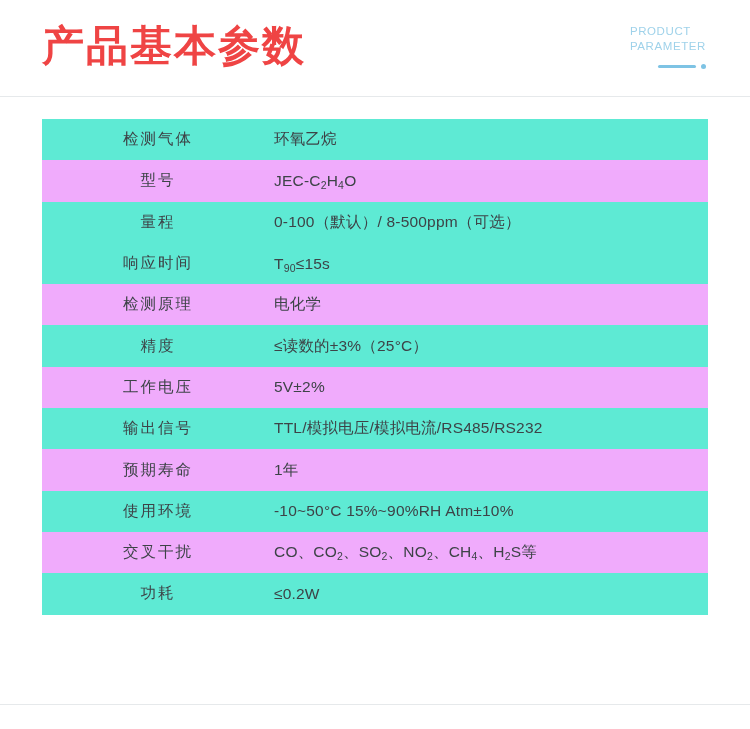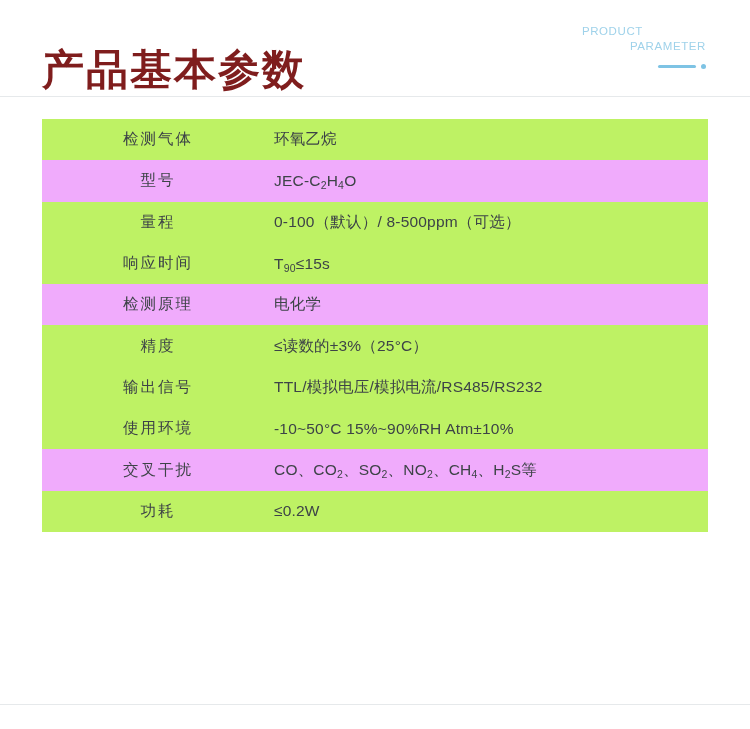--- a/index.html
+++ b/index.html
@@ -21,37 +21,36 @@
     position: relative;
     height: 96px;
     padding: 0 40px;
   }
   .title {
     position: absolute;
     left: 42px;
     top: 18px;
     font-size: 42px;
     font-weight: bold;
-    color: #7f1d1d;
+    color: #ef4444;
     letter-spacing: 2px;
     line-height: 56px;
     white-space: nowrap;
-    margin-top: 24px;
   }
   .subtitle {
     position: absolute;
     right: 44px;
     top: 24px;
     text-align: left;
     color: #9fd2ea;
     font-size: 11.5px;
     line-height: 15px;
     letter-spacing: 0.6px;
   }
-  .subtitle .line2 { display: block; margin-left: 48px; }
+  .subtitle .line2 { display: block; }
   .underline-group {
     position: absolute;
     right: 44px;
     top: 64px;
     width: 54px;
     height: 6px;
   }
   .underline-bar {
     position: absolute;
     right: 10px;
@@ -101,21 +100,21 @@
   td.label {
     width: 232px;
     text-align: center;
     letter-spacing: 2px;
   }
   td.value {
     padding-left: 18px;
     text-align: left;
     letter-spacing: 0.2px;
   }
-  tr.odd td { background: #bef264; }
+  tr.odd td { background: #5eead4; }
   tr.even td { background: #f0abfc; }
 
   sub { font-size: 10.5px; vertical-align: baseline; position: relative; top: 3px; }
 
   .bottom-divider {
     position: absolute;
     left: 0; right: 0;
     bottom: 24px;
     height: 1px;
     background: #e6e9eb;
@@ -159,23 +158,31 @@
           <td class="value">T<sub>90</sub>≤15s</td>
         </tr>
         <tr class="even">
           <td class="label">检测原理</td>
           <td class="value">电化学</td>
         </tr>
         <tr class="odd">
           <td class="label">精度</td>
           <td class="value">≤读数的±3%（25°C）</td>
         </tr>
+        <tr class="even">
+          <td class="label">工作电压</td>
+          <td class="value">5V±2%</td>
+        </tr>
         <tr class="odd">
           <td class="label">输出信号</td>
           <td class="value">TTL/模拟电压/模拟电流/RS485/RS232</td>
+        </tr>
+        <tr class="even">
+          <td class="label">预期寿命</td>
+          <td class="value">1年</td>
         </tr>
         <tr class="odd">
           <td class="label">使用环境</td>
           <td class="value">-10~50°C 15%~90%RH  Atm±10%</td>
         </tr>
         <tr class="even">
           <td class="label">交叉干扰</td>
           <td class="value">CO、CO<sub>2</sub>、SO<sub>2</sub>、NO<sub>2</sub>、CH<sub>4</sub>、H<sub>2</sub>S等</td>
         </tr>
         <tr class="odd">

